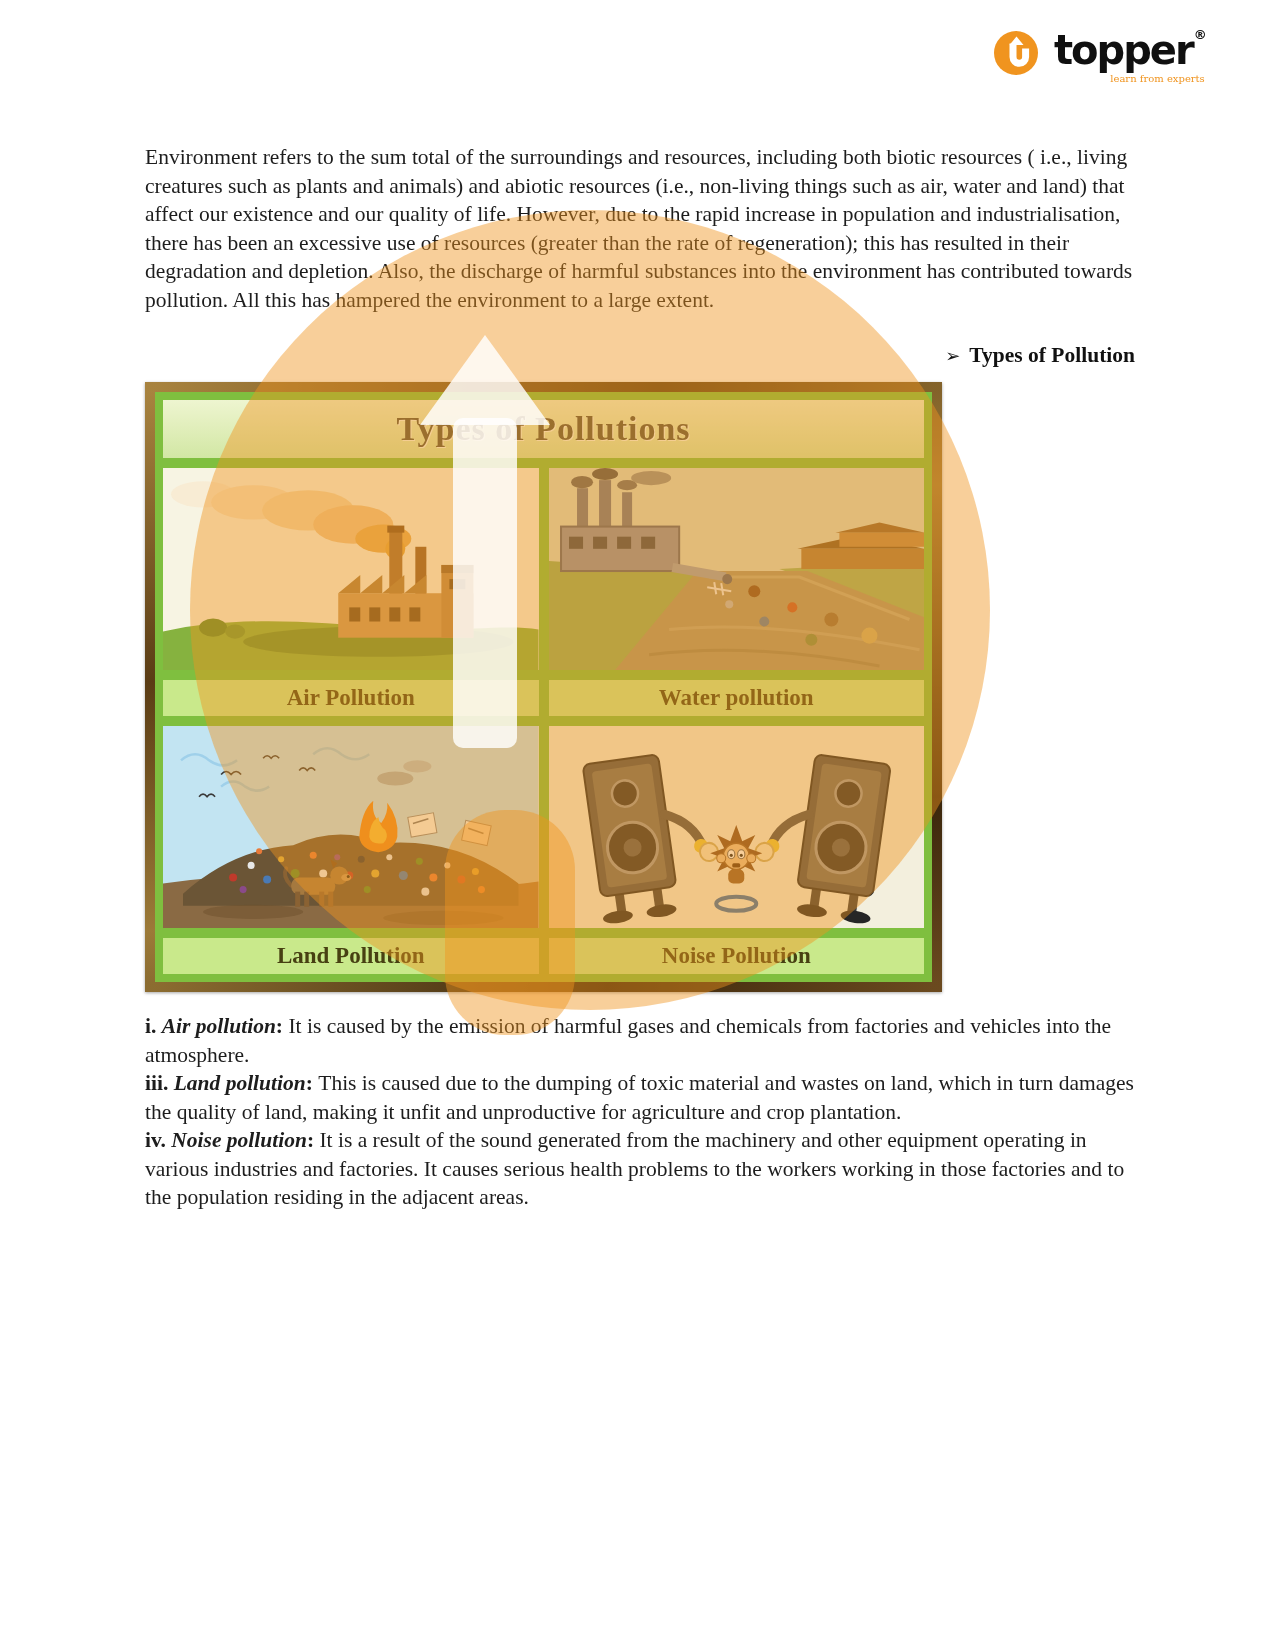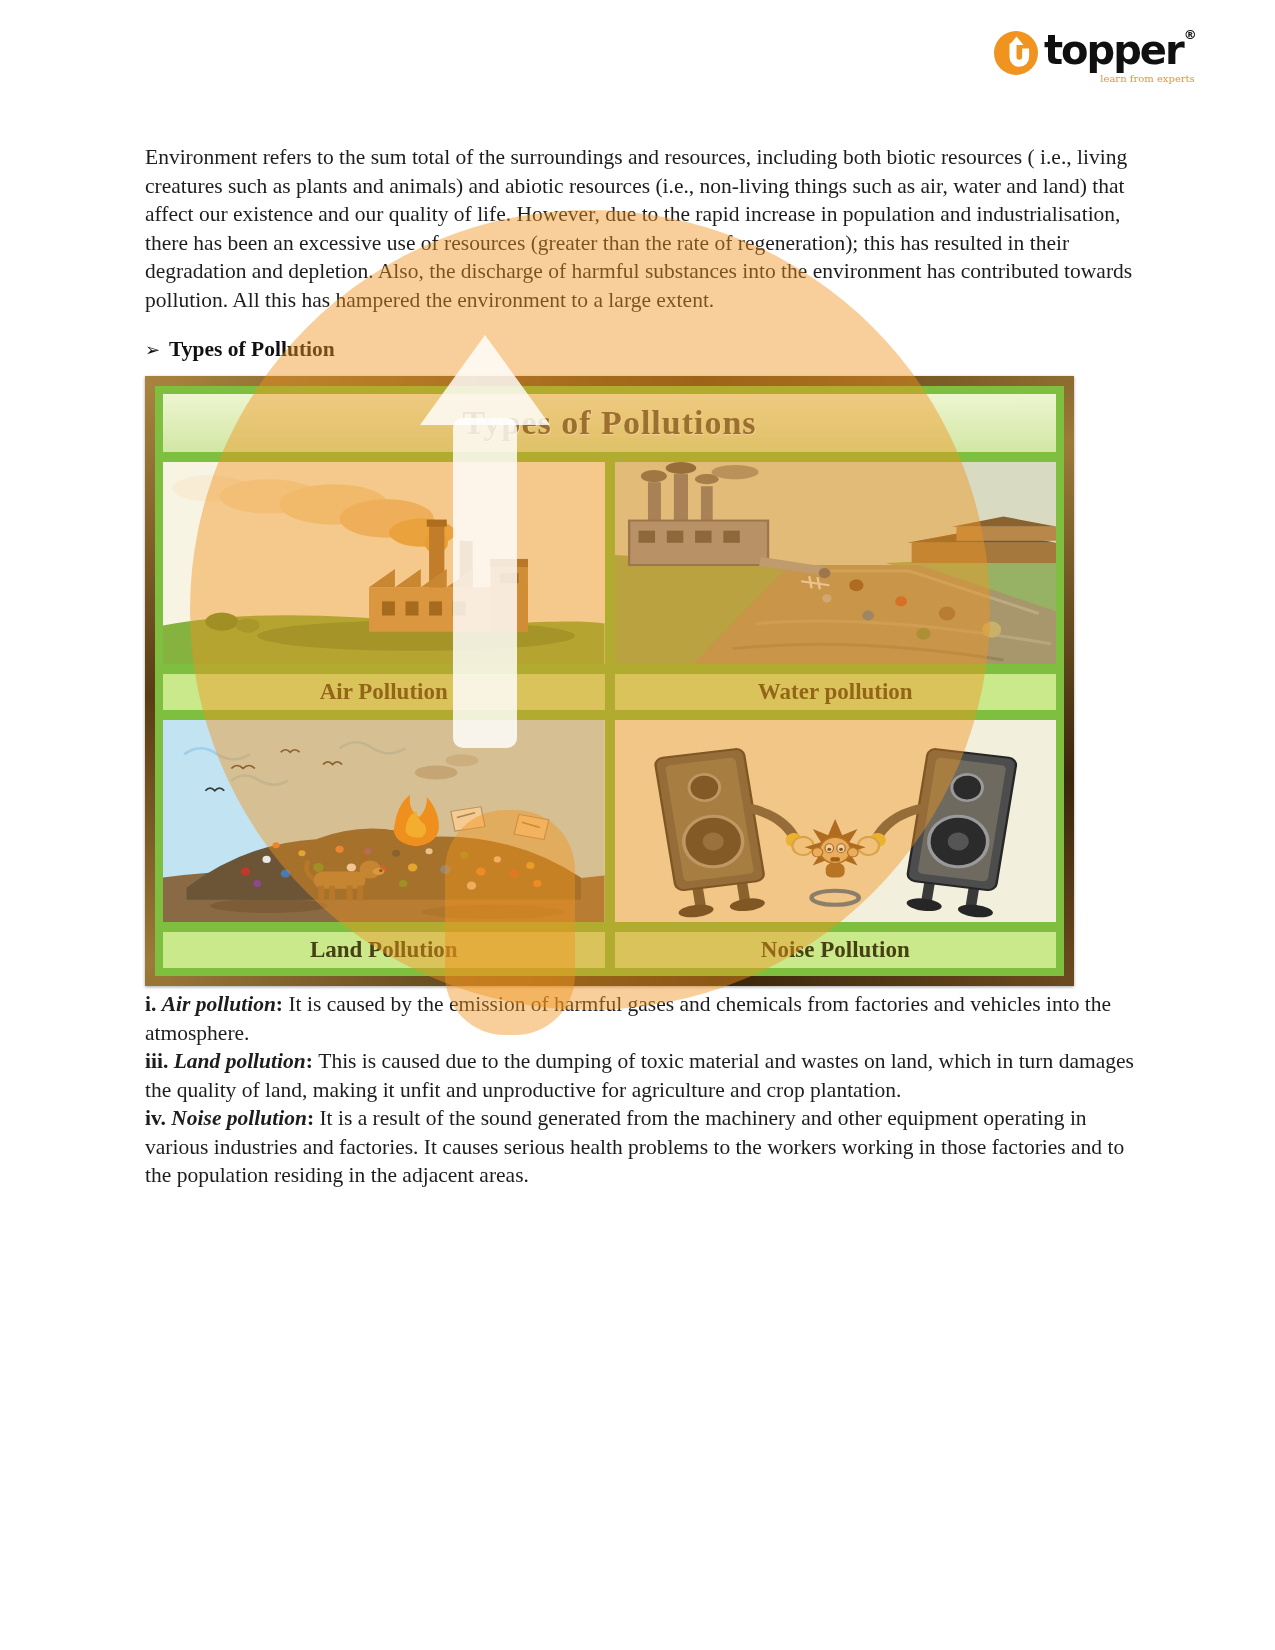--- a/index.html
+++ b/index.html
@@ -7,39 +7,39 @@
   .page {
     position:relative; width:1275px; height:1650px; background:#ffffff;
     font-family:"Liberation Serif", serif; color:#1d1d1d; overflow:hidden;
   }
 
   
   .logo { position:absolute; top:30px; left:993px; display:flex; align-items:flex-start; }
   .logo-circle svg { width:46px; height:46px; display:block; }
   .logo-text {
     font-family:"DejaVu Sans", sans-serif; font-weight:bold; font-size:40px;
-    letter-spacing:-2px; color:#101010; line-height:1; margin-left:5px; position:relative; padding-right:14px;
+    letter-spacing:-2px; color:#101010; line-height:1; margin-left:15px; position:relative; padding-right:14px;
   }
   .logo-reg { font-size:13px; position:absolute; top:-2px; right:0; letter-spacing:0; }
   .logo-tagline {
     position:absolute; right:2px; bottom:-14px; font-family:"DejaVu Serif", serif;
     font-size:10px; font-weight:normal; letter-spacing:0; color:#F0941F; white-space:nowrap;
   }
 
   
   .content { position:absolute; left:145px; top:143px; width:990px; }
   .intro { font-size:21.5px; line-height:28.5px; }
   .sec-heading { font-size:21.5px; line-height:28px; font-weight:bold; color:#111; }
-  .sec-heading.types { margin-top:21px; }
+  .sec-heading.types { margin-top:27px;text-align:right; }
   .sec-heading.need { margin-top:38px; }
   .bullet { font-family:"DejaVu Sans", sans-serif; font-size:18px; margin-right:9px; }
 
   
   .figure {
-    margin-top:12px; width:929px;
+    margin-top:12px; width:797px;
     border:10px solid transparent;
     border-image:linear-gradient(150deg,#a8833f 0%,#5a3c14 28%,#9c7a38 52%,#3a260c 82%,#6b4a1f 100%) 1;
     box-shadow:0 1px 3px rgba(0,0,0,.35);
   }
   .fig-inner {
     display:grid; grid-template-columns:1fr 1fr; gap:10px; padding:8px;
     background:#7fbf3f;
   }
   .fig-title {
     grid-column:1/-1; height:58px;
@@ -50,21 +50,21 @@
   }
   .fig-cell { height:202px; overflow:hidden; background:#f6f3e2; }
   .fig-cell svg { width:100%; height:100%; display:block; }
   .fig-label {
     height:36px; background:#c9e98b;
     display:flex; align-items:center; justify-content:center;
     font-weight:bold; font-size:23px; color:#474012;
   }
 
   
-  .pollution-list { margin-top:4px; font-size:21.5px; line-height:28.5px; }
+  .pollution-list { margin-top:20px; font-size:21.5px; line-height:28.5px; }
   .pollution-list p { margin:0; }
 
   
   .watermark {
     position:absolute; left:170px; top:190px; width:840px; height:860px;
     z-index:10; pointer-events:none;
   }
 </style>
 </head>
 <body>

